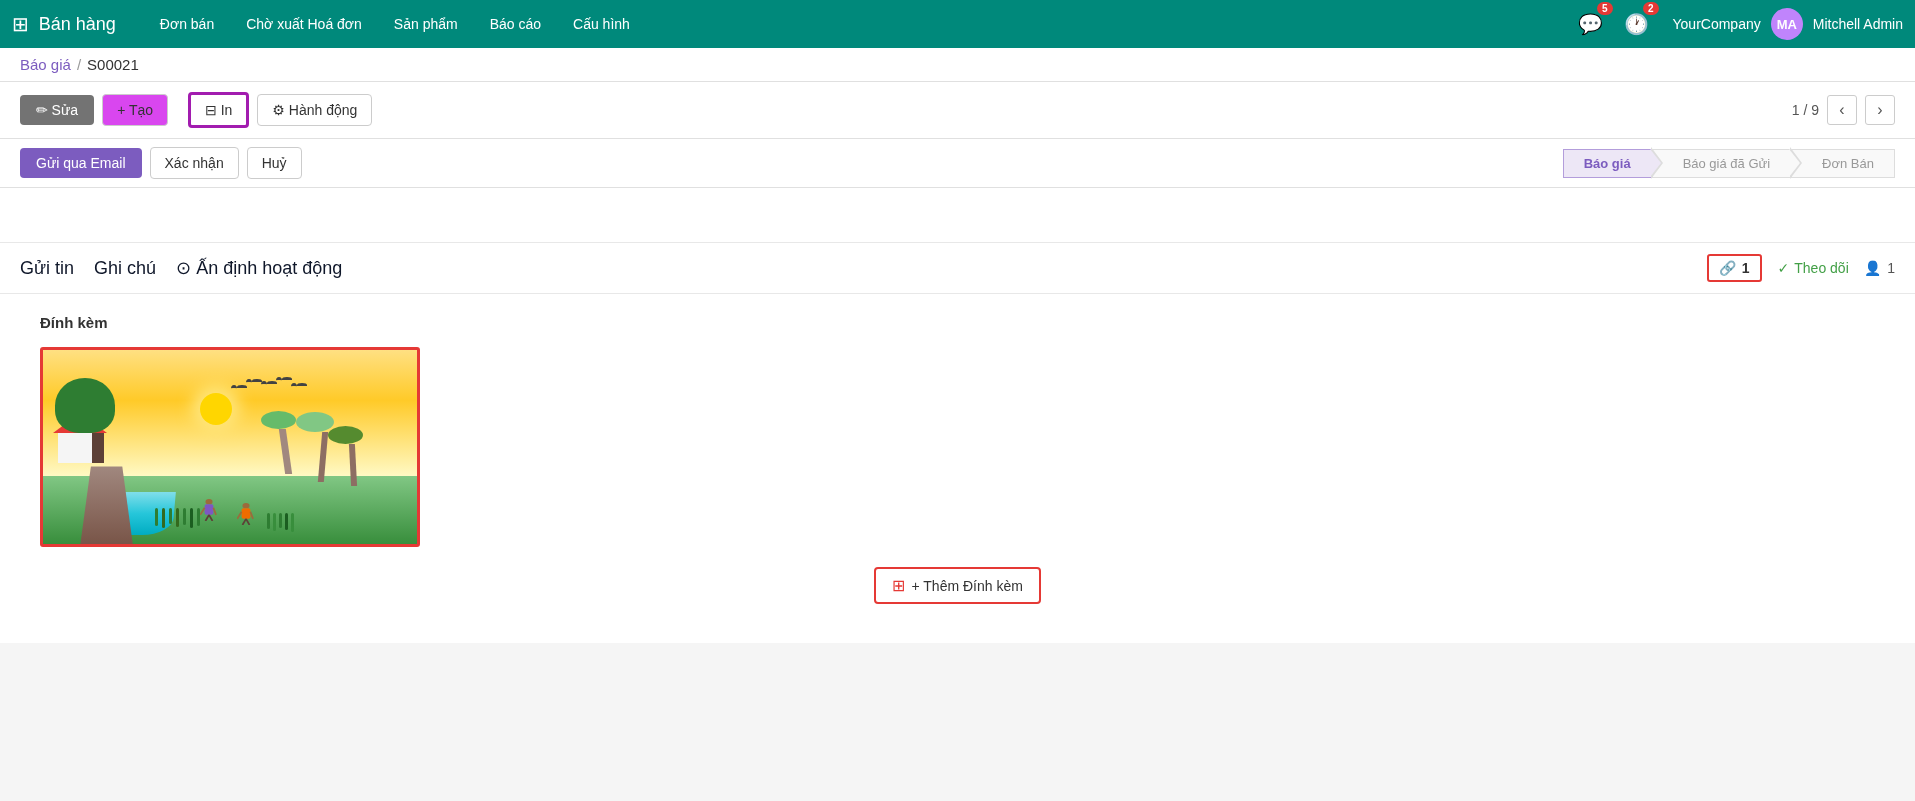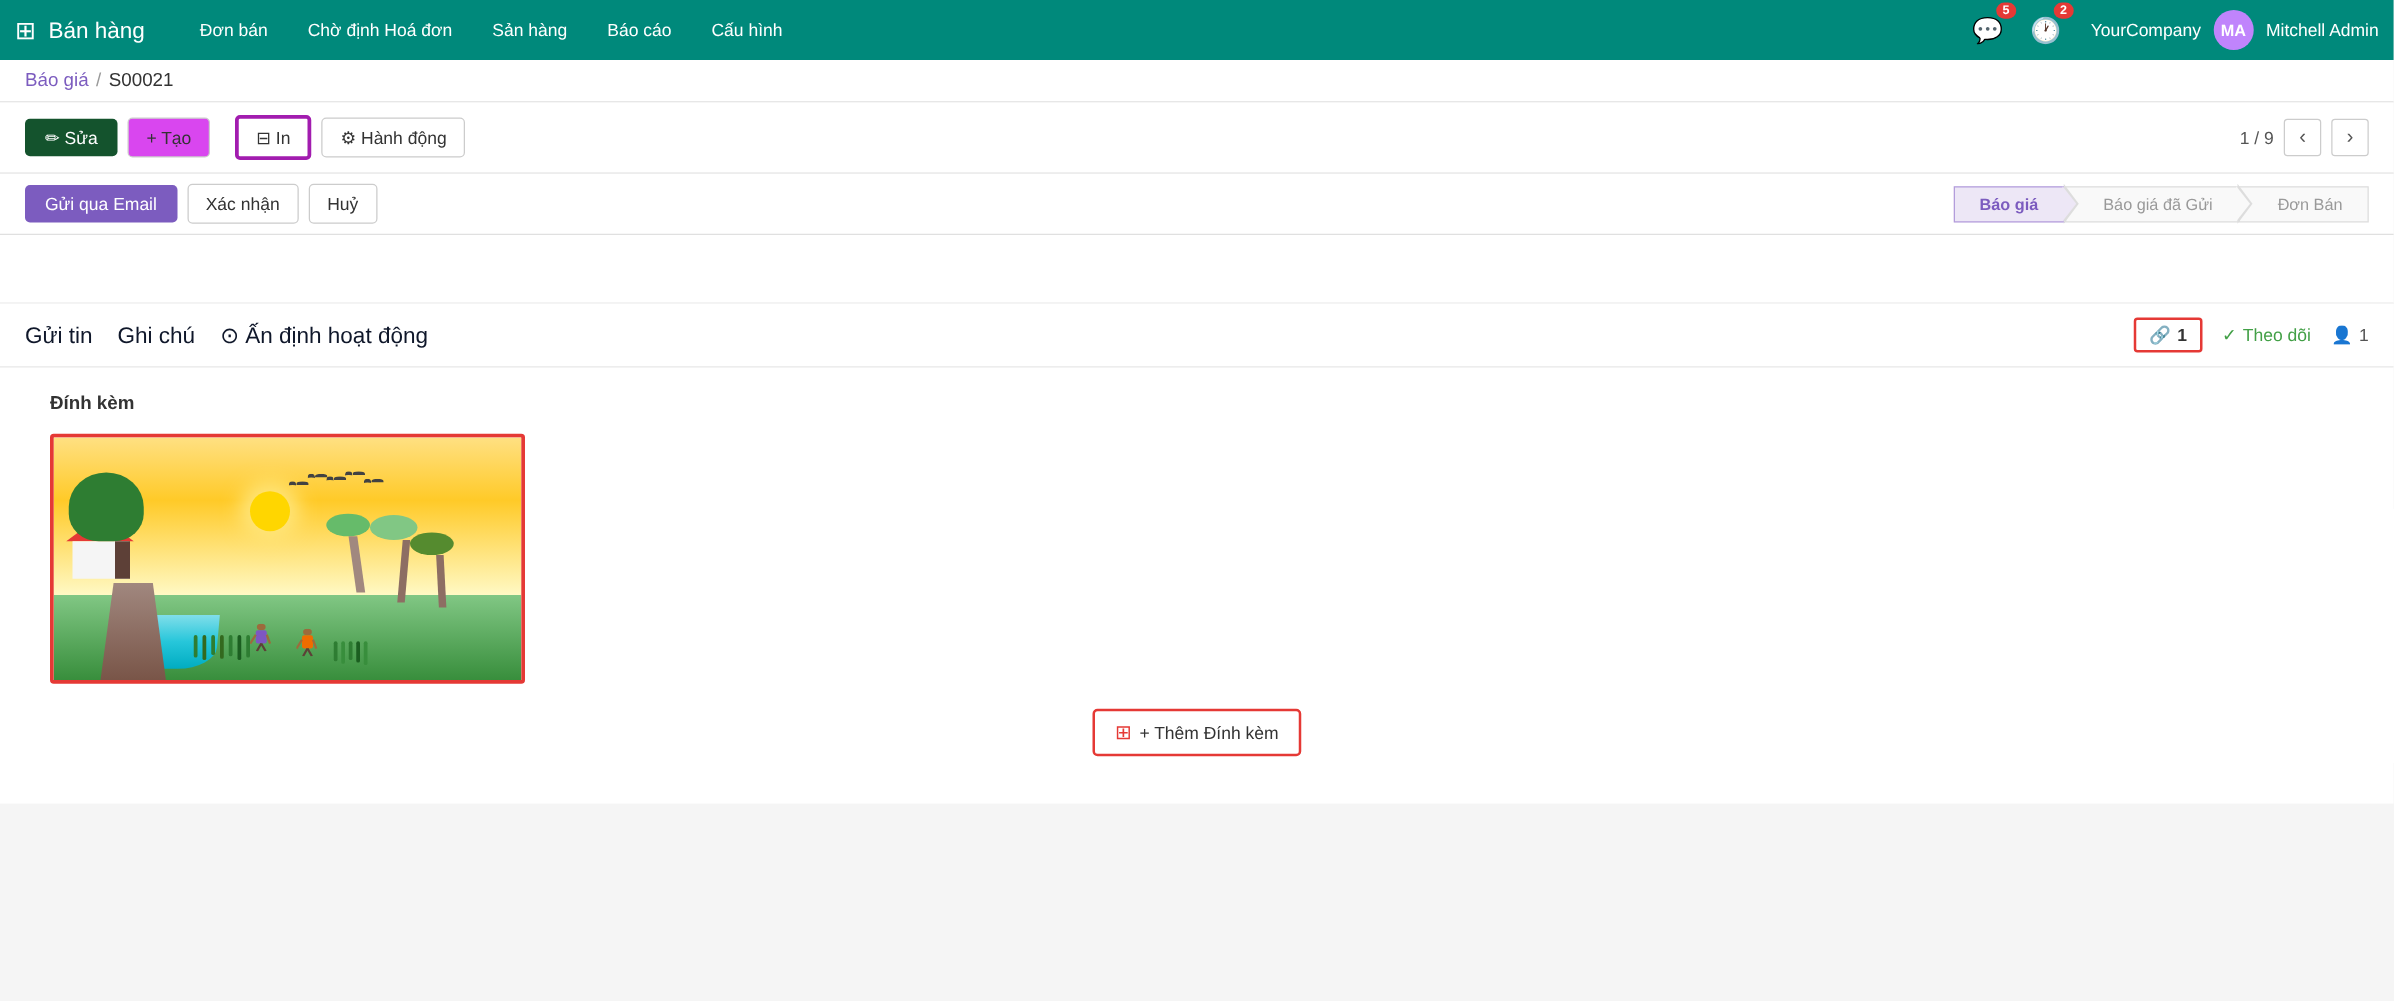--- a/index.html
+++ b/index.html
@@ -116,21 +116,21 @@
     
     .toolbar {
       background: white;
       padding: 10px 20px;
       display: flex;
       align-items: center;
       gap: 8px;
       border-bottom: 1px solid #e0e0e0;
     }
     .btn-edit {
-      background: #14532d;
+      background: #737373;
       color: white;
       border: none;
       padding: 7px 16px;
       border-radius: 4px;
       cursor: pointer;
       font-size: 14px;
       display: flex;
       align-items: center;
       gap: 6px;
     }
@@ -414,22 +414,22 @@
     }
   </style>
 </head>
 <body>
 
 <nav class="topnav">
   <span class="topnav-grid-icon">⊞</span>
   <span class="topnav-brand">Bán hàng</span>
   <div class="topnav-menu">
     <div class="topnav-menu-item">Đơn bán</div>
-    <div class="topnav-menu-item">Chờ định Hoá đơn</div>
-    <div class="topnav-menu-item">Sản hàng</div>
+    <div class="topnav-menu-item">Chờ xuất Hoá đơn</div>
+    <div class="topnav-menu-item">Sản phẩm</div>
     <div class="topnav-menu-item">Báo cáo</div>
     <div class="topnav-menu-item">Cấu hình</div>
   </div>
   <div class="topnav-right">
     <div class="topnav-icon-btn">
       💬
       <span class="topnav-badge">5</span>
     </div>
     <div class="topnav-icon-btn">
       🕐

